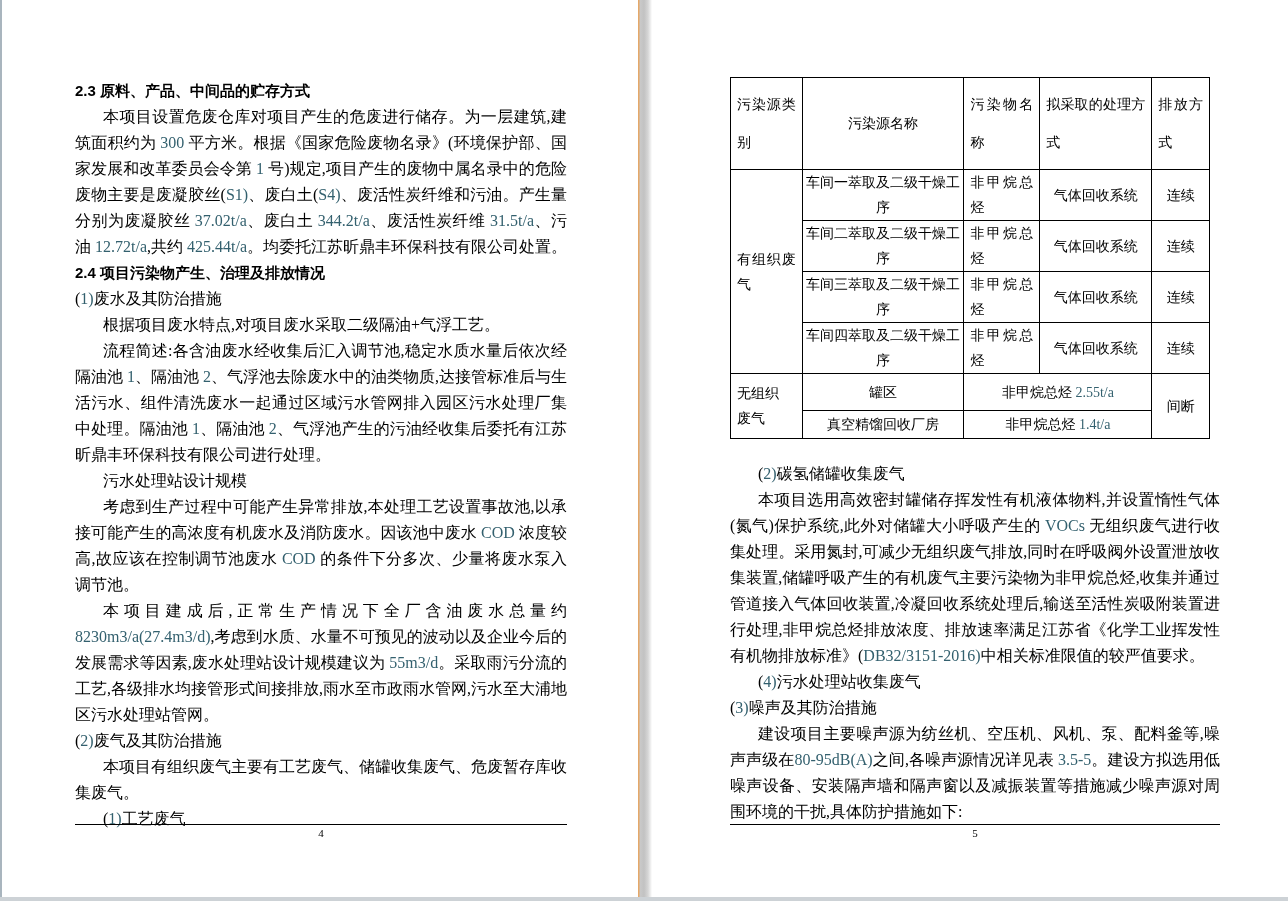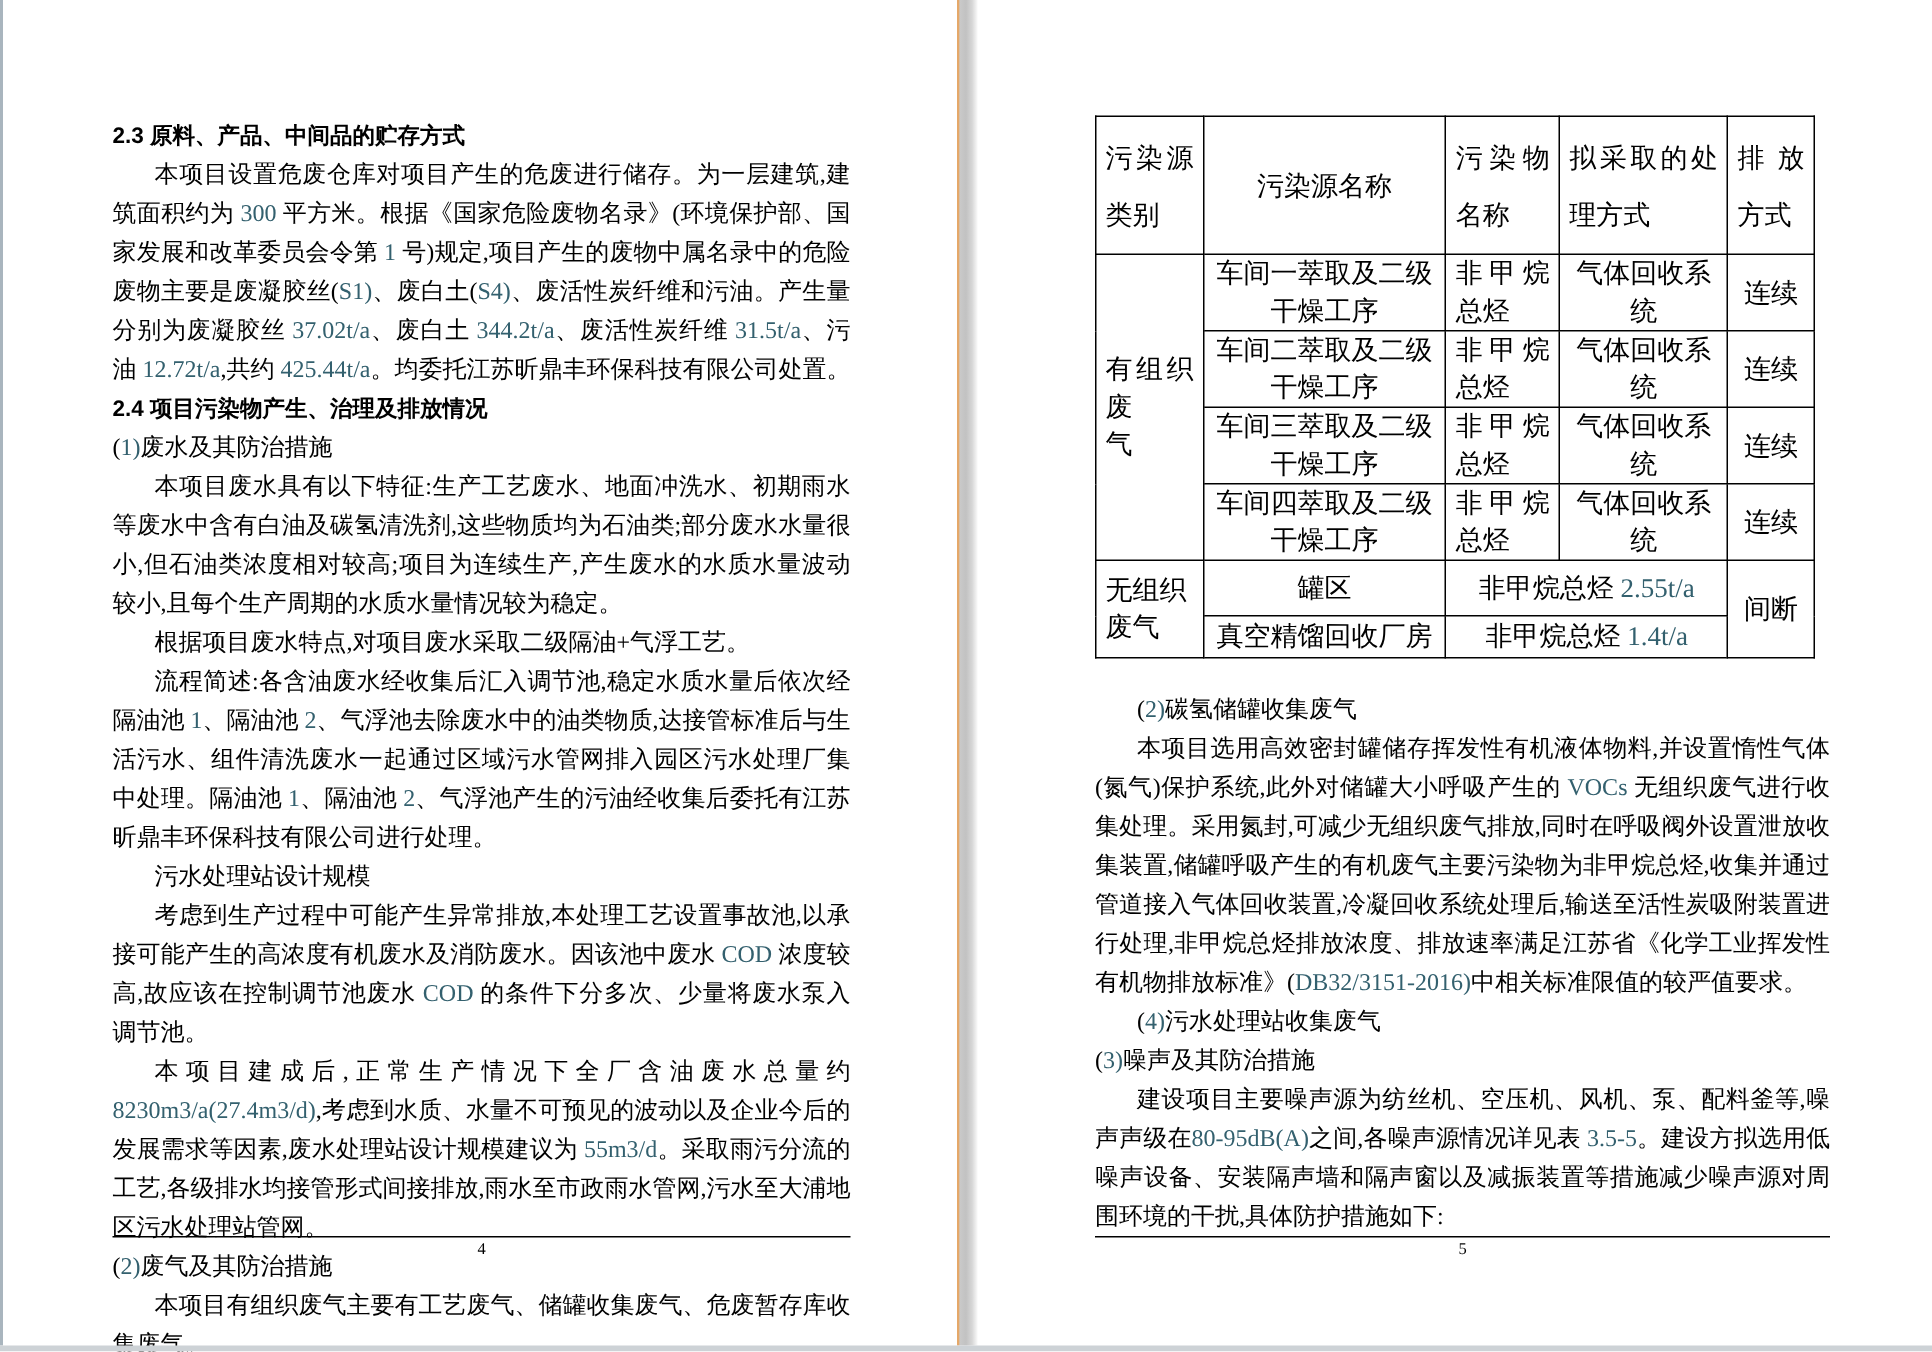--- a/index.html
+++ b/index.html
@@ -25,21 +25,21 @@
   .content-right .p{line-height:26px;}
   .h{font-size:15px;line-height:26px;font-weight:bold;font-family:"Liberation Sans","DejaVu Sans",sans-serif;text-align:left;}
   .ind0{text-indent:0;}
   .ind2{text-indent:28px;}
   .num{color:#33606e;}
   .footer{position:absolute;top:824px;border-top:1px solid #000;text-align:center;font-size:11px;line-height:15px;padding-top:1px;}
   .footer-left{left:73px;width:492px;}
   .footer-right{left:78px;width:490px;}
 
   
-  table.ptable{border-collapse:collapse;table-layout:fixed;width:480px;font-size:18px;margin:0 0 22px 0;}
+  table.ptable{border-collapse:collapse;table-layout:fixed;width:480px;font-size:14px;margin:0 0 22px 0;}
   table.ptable th,table.ptable td{border:1px solid #000;padding:0 6px;vertical-align:middle;font-weight:normal;overflow:hidden;}
   table.ptable .c-src{padding:0 2px;}
   .r-head{height:92px;}
   .r-head th{line-height:38px;}
   .r-main{height:51px;}
   .r-tank{height:37px;}
   .r-vac{height:28px;}
   .a-justify{text-align:justify;text-justify:inter-character;}
   .a-center{text-align:center;}
   td.c-src{text-align:center;line-height:25px;}
@@ -53,21 +53,20 @@
 <body>
 
 <div class="left-edge-line"></div>
 
 <div class="page page-left">
   <div class="content content-left" id="left-content">
       <div class="h ind0">2.3 原料、产品、中间品的贮存方式</div>
       <div class="p ind2">本项目设置危废仓库对项目产生的危废进行储存。为一层建筑,建筑面积约为 <span class="num">300</span> 平方米。根据《国家危险废物名录》(环境保护部、国家发展和改革委员会令第 <span class="num">1</span> 号)规定,项目产生的废物中属名录中的危险废物主要是废凝胶丝(<span class="num">S1)</span>、废白土(<span class="num">S4)</span>、废活性炭纤维和污油。产生量分别为废凝胶丝 <span class="num">37.02t/a</span>、废白土 <span class="num">344.2t/a</span>、废活性炭纤维 <span class="num">31.5t/a</span>、污油 <span class="num">12.72t/a</span>,共约 <span class="num">425.44t/a</span>。均委托江苏昕鼎丰环保科技有限公司处置。</div>
       <div class="h ind0">2.4 项目污染物产生、治理及排放情况</div>
       <div class="p ind0">(<span class="num">1)</span>废水及其防治措施</div>
-      <div class="p ind2">本项目废水具有以下特征:生产工艺废水、地面冲洗水、初期雨水等废水中含有白油及碳氢清洗剂,这些物质均为石油类;部分废水水量很小,但石油类浓度相对较高;项目为连续生产,产生废水的水质水量波动较小,且每个生产周期的水质水量情况较为稳定。</div>
       <div class="p ind2">根据项目废水特点,对项目废水采取二级隔油+气浮工艺。</div>
       <div class="p ind2">流程简述:各含油废水经收集后汇入调节池,稳定水质水量后依次经隔油池 <span class="num">1</span>、隔油池 <span class="num">2</span>、气浮池去除废水中的油类物质,达接管标准后与生活污水、组件清洗废水一起通过区域污水管网排入园区污水处理厂集中处理。隔油池 <span class="num">1</span>、隔油池 <span class="num">2</span>、气浮池产生的污油经收集后委托有江苏昕鼎丰环保科技有限公司进行处理。</div>
       <div class="p ind2">污水处理站设计规模</div>
       <div class="p ind2">考虑到生产过程中可能产生异常排放,本处理工艺设置事故池,以承接可能产生的高浓度有机废水及消防废水。因该池中废水 <span class="num">COD</span> 浓度较高,故应该在控制调节池废水 <span class="num">COD</span> 的条件下分多次、少量将废水泵入调节池。</div>
       <div class="p ind2">本项目建成后,正常生产情况下全厂含油废水总量约 <span class="num">8230m3/a(27.4m3/d)</span>,考虑到水质、水量不可预见的波动以及企业今后的发展需求等因素,废水处理站设计规模建议为 <span class="num">55m3/d</span>。采取雨污分流的工艺,各级排水均接管形式间接排放,雨水至市政雨水管网,污水至大浦地区污水处理站管网。</div>
       <div class="p ind0">(<span class="num">2)</span>废气及其防治措施</div>
       <div class="p ind2">本项目有组织废气主要有工艺废气、储罐收集废气、危废暂存库收集废气。</div>
       <div class="p ind2">(<span class="num">1)</span>工艺废气</div>
     </div>
   <div class="footer footer-left">

